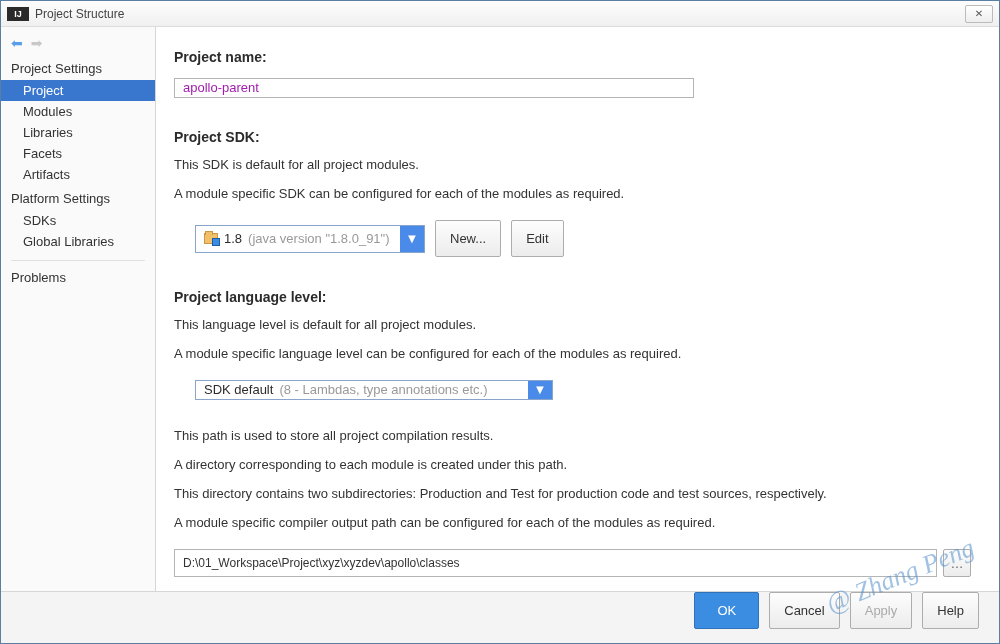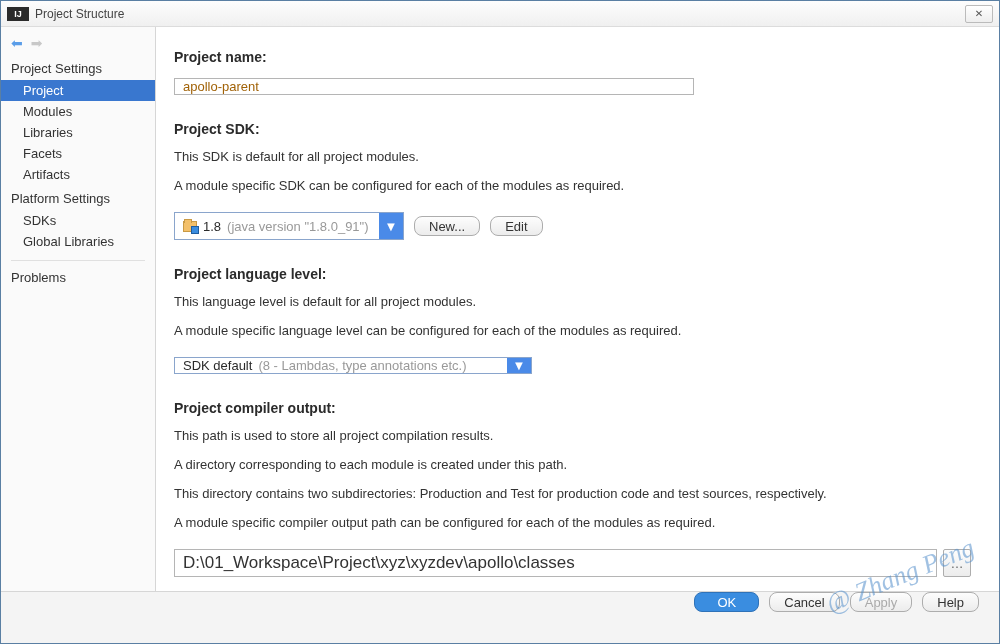--- a/index.html
+++ b/index.html
@@ -96,31 +96,32 @@
     gap:11px;
   }
   .label-bold { font-weight:bold; font-size:14px; margin-top:4px; }
   .desc { color:#333; font-size:13px; line-height:1.38; }
   .text-input {
     width: 520px;
     height: 28px;
     border:1px solid #b5b5b5;
     padding: 0 8px;
     font-size:13px;
-    color:#a16207;
+    color:#a21caf;
     margin-top:2px;
   }
   .row { display:flex; align-items:center; gap:10px; margin-top:6px; }
   .dropdown {
     height:28px;
     border:1px solid #8aa5cc;
     display:flex;
     align-items:center;
     background:#fff;
     cursor:pointer;
+    margin-left:21px;
   }
   .dropdown.sdk { width:230px; }
   .dropdown.lang { width:358px; margin-top:6px;}
   .dd-content {
     flex:1;
     padding:0 8px;
     display:flex;
     align-items:center;
     gap:6px;
     font-size:13px;
@@ -141,42 +142,42 @@
     position:relative;
   }
   .folder-icon:before{
     content:"";position:absolute;top:-3px;left:0;width:6px;height:3px;background:#f3c06a;border:1px solid #c99a45;border-bottom:none;
   }
   .folder-icon .badge{
     position:absolute; right:-3px; bottom:-3px; width:8px; height:8px;
     background:#3a8de0; border:1px solid #1e5da0;
   }
   .btn {
-    height:20px;
+    height:37px;
     padding:0 14px;
     border:1px solid #adadad;
     background:linear-gradient(#fdfdfd,#ececec);
-    border-radius:8px;
+    border-radius:2px;
     font-size:13px;
     cursor:pointer;
     color:#333;
   }
   .section-gap { height:8px; }
   .path-row {
     display:flex;
     align-items:center;
     gap:6px;
     margin-top:6px;
   }
   .path-input {
     flex:1;
     height:28px;
     border:1px solid #b5b5b5;
     padding:0 8px;
-    font-size:17px;
+    font-size:12px;
     color:#333;
   }
   .btn-dots {
     width:28px; height:28px;
     border:1px solid #adadad;
     background:linear-gradient(#fdfdfd,#ececec);
     border-radius:2px;
     cursor:pointer;
     display:flex;align-items:center;justify-content:center;
     color:#666;
@@ -269,21 +270,20 @@
       <div class="desc">A module specific language level can be configured for each of the modules as required.</div>
       <div class="dropdown lang">
         <div class="dd-content">
           <span>SDK default</span>
           <span class="dim">(8 - Lambdas, type annotations etc.)</span>
         </div>
         <div class="dd-arrow">▼</div>
       </div>
 
       <div class="section-gap"></div>
-      <div class="label-bold">Project compiler output:</div>
       <div class="desc">This path is used to store all project compilation results.</div>
       <div class="desc">A directory corresponding to each module is created under this path.</div>
       <div class="desc">This directory contains two subdirectories: Production and Test for production code and test sources, respectively.</div>
       <div class="desc">A module specific compiler output path can be configured for each of the modules as required.</div>
       <div class="path-row">
         <input class="path-input" value="D:\01_Workspace\Project\xyz\xyzdev\apollo\classes" style="">
         <div class="btn-dots">…</div>
       </div>
     </div>
   </div>

